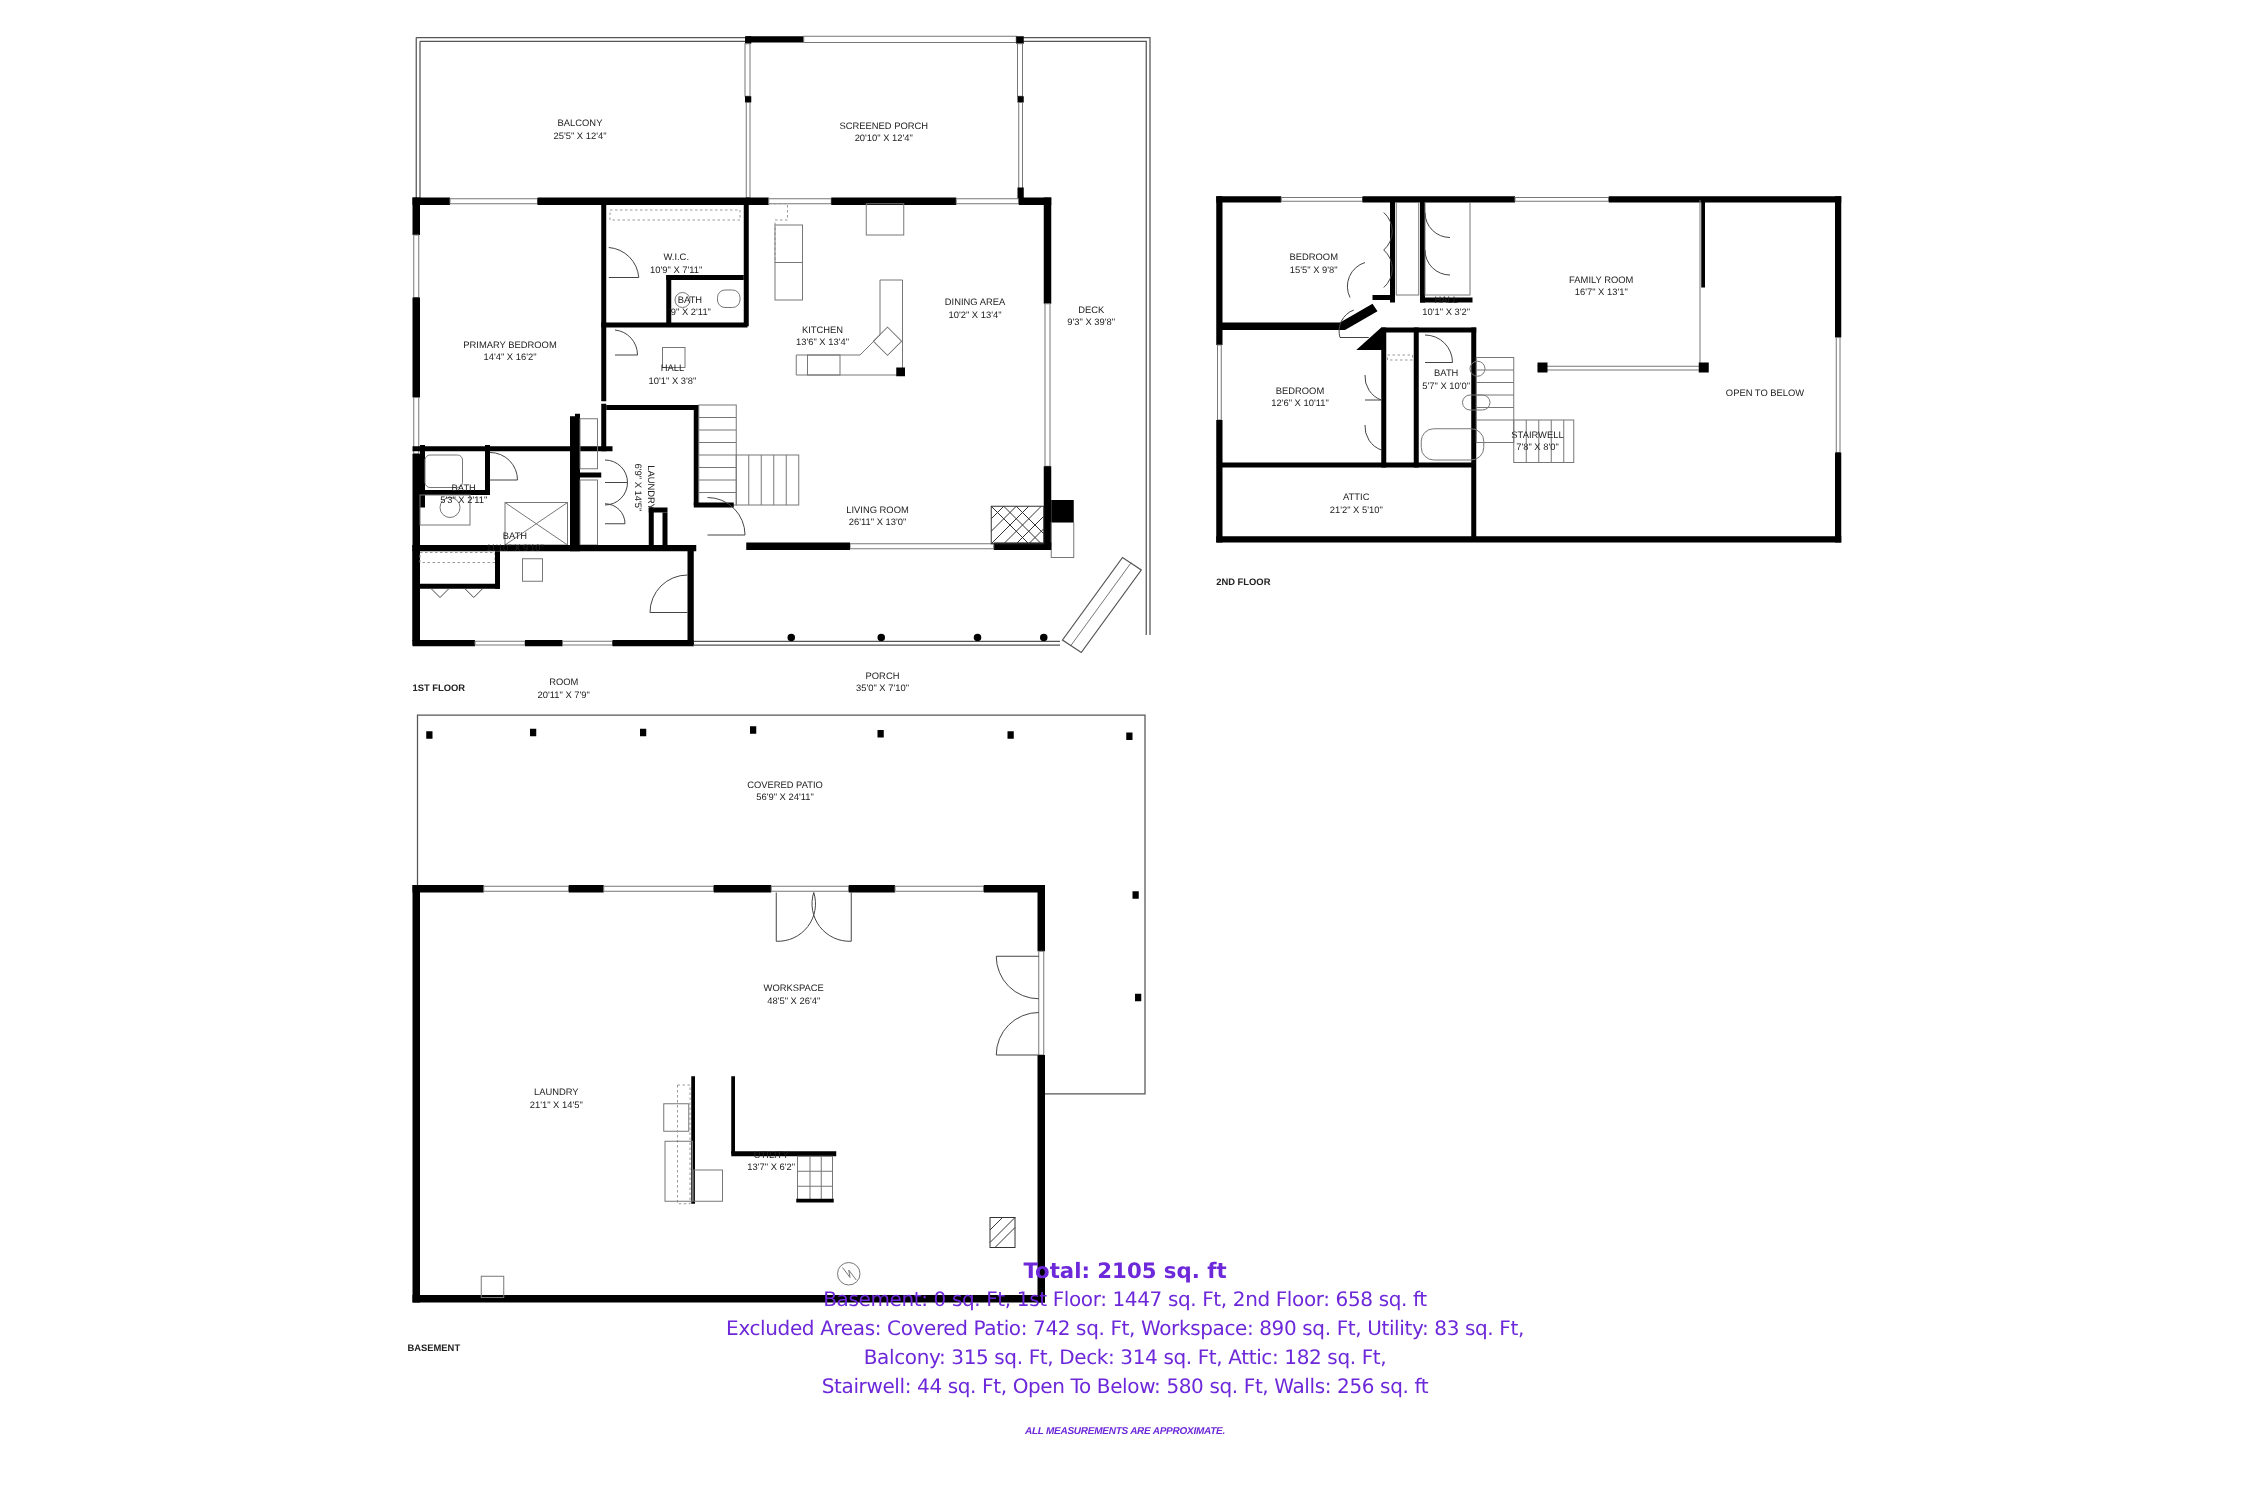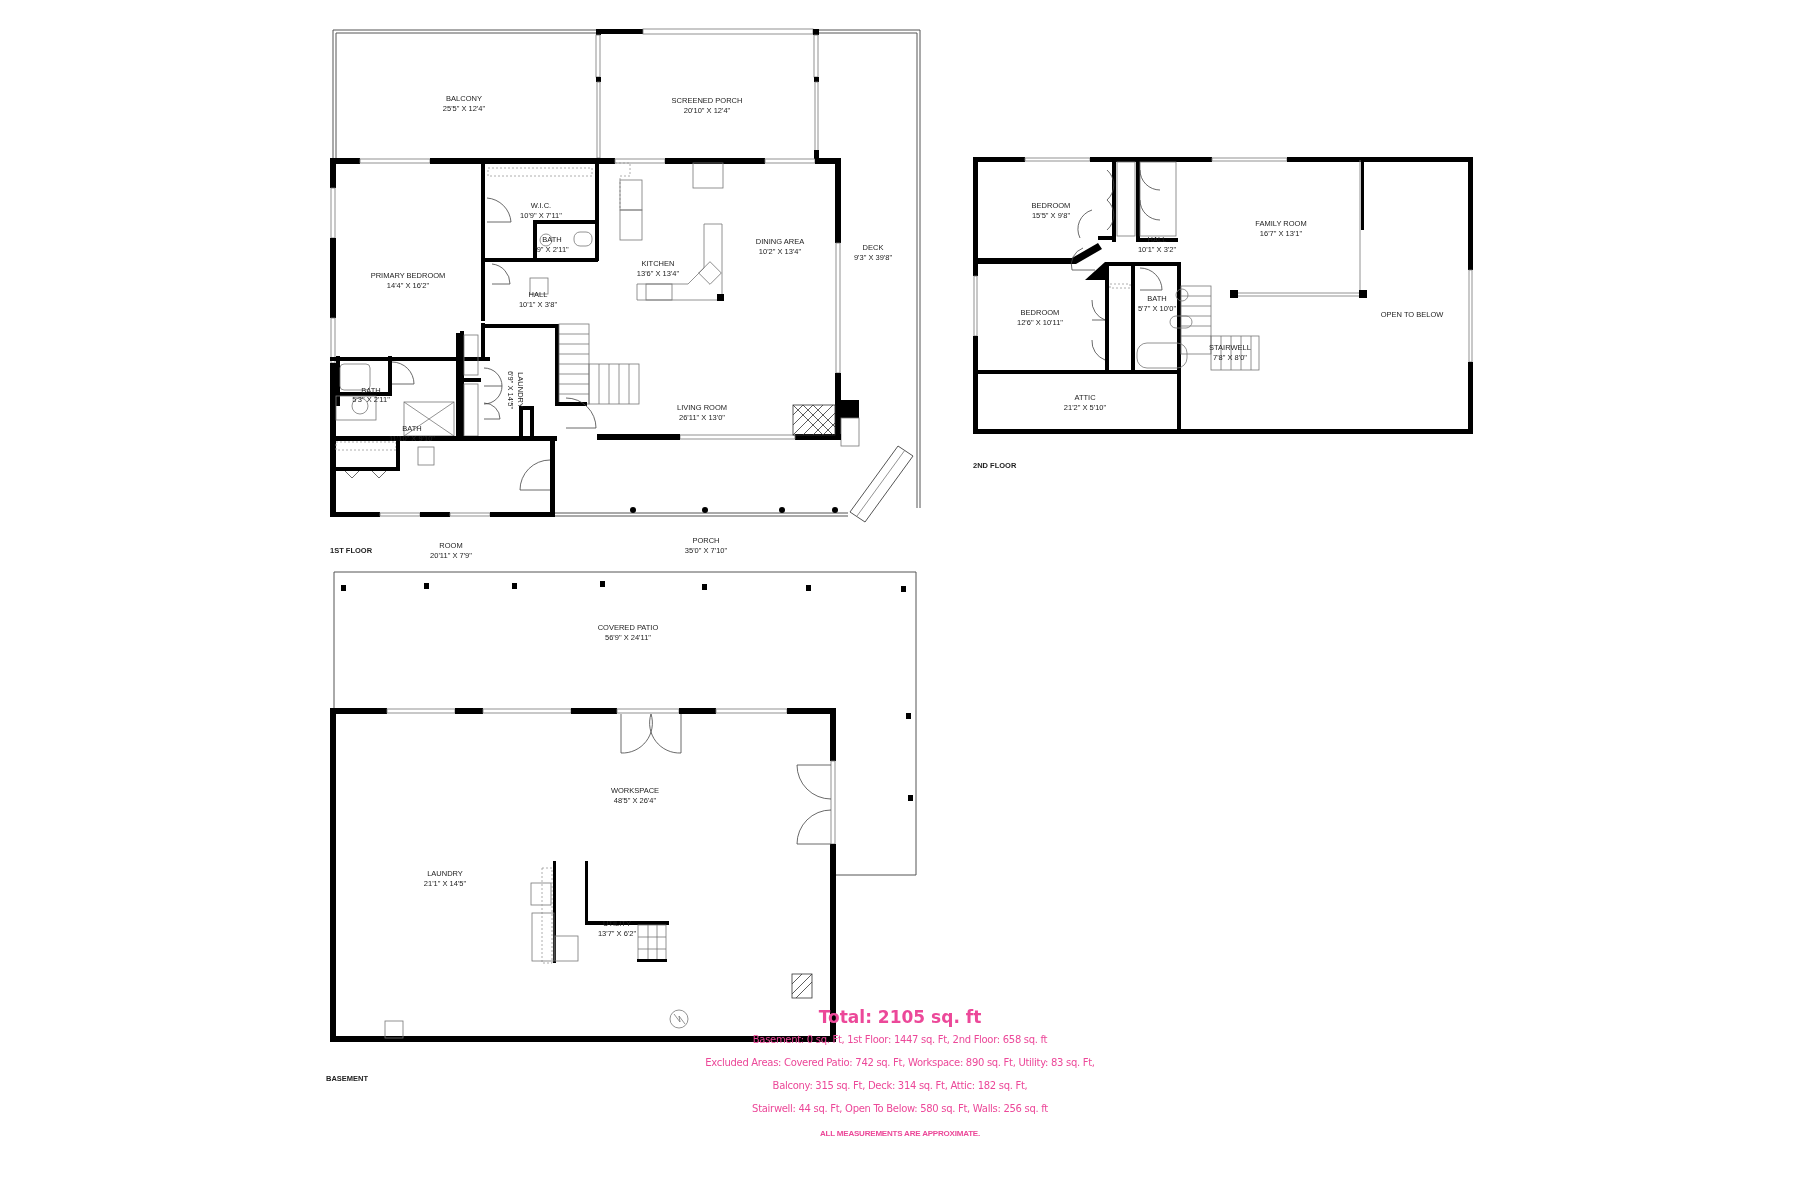--- a/index.html
+++ b/index.html
@@ -8,24 +8,24 @@
   .wall { fill:#000; }
   .thin { fill:none; stroke:#555; stroke-width:1; }
   .thin2 { fill:none; stroke:#777; stroke-width:0.8; }
   .win { fill:#fff; stroke:#777; stroke-width:0.8; }
   .door { fill:none; stroke:#444; stroke-width:0.8; }
   .dash { fill:none; stroke:#999; stroke-width:0.8; stroke-dasharray:2 2; }
   .post { fill:#000; }
   .hatch { fill:none; stroke:#333; stroke-width:0.8; }
   .room-label { font-family:"Liberation Sans", sans-serif; font-size:7.5px; fill:#222; text-anchor:middle; }
   .floor-label { font-family:"Liberation Sans", sans-serif; font-size:7.5px; fill:#222; font-weight:bold; }
-  #summary { position:absolute; left:0; top:1006px; width:1800px; text-align:center; color:#ec4899; }
+  #summary { position:absolute; left:0; top:1006px; width:1800px; text-align:center; color:#6d28d9; }
   #summary .total { font-family:"DejaVu Sans", sans-serif; font-weight:bold; font-size:17px; line-height:22px; }
-  #summary .line { font-family:"DejaVu Sans", sans-serif; font-size:10px; line-height:23px; letter-spacing:-0.3px; }
-  #summary .note { font-family:"Liberation Sans", sans-serif; font-size:8px; font-weight:bold; margin-top:9px; letter-spacing:-0.2px; }
+  #summary .line { font-family:"DejaVu Sans", sans-serif; font-size:16px; line-height:23px; letter-spacing:-0.3px; }
+  #summary .note { font-family:"Liberation Sans", sans-serif; font-size:8px; font-weight:bold; margin-top:20px; letter-spacing:-0.2px;font-style:italic; }
 </style>
 </head>
 <body>
 
 <svg id="plan" viewBox="0 0 1800 1200" xmlns="http://www.w3.org/2000/svg">
 
   <g>
 
     <path class="thin" d="M333 30 L920 30 L920 508"></path>
     <path class="thin" d="M336 33 L917 33 L917 508"></path>

